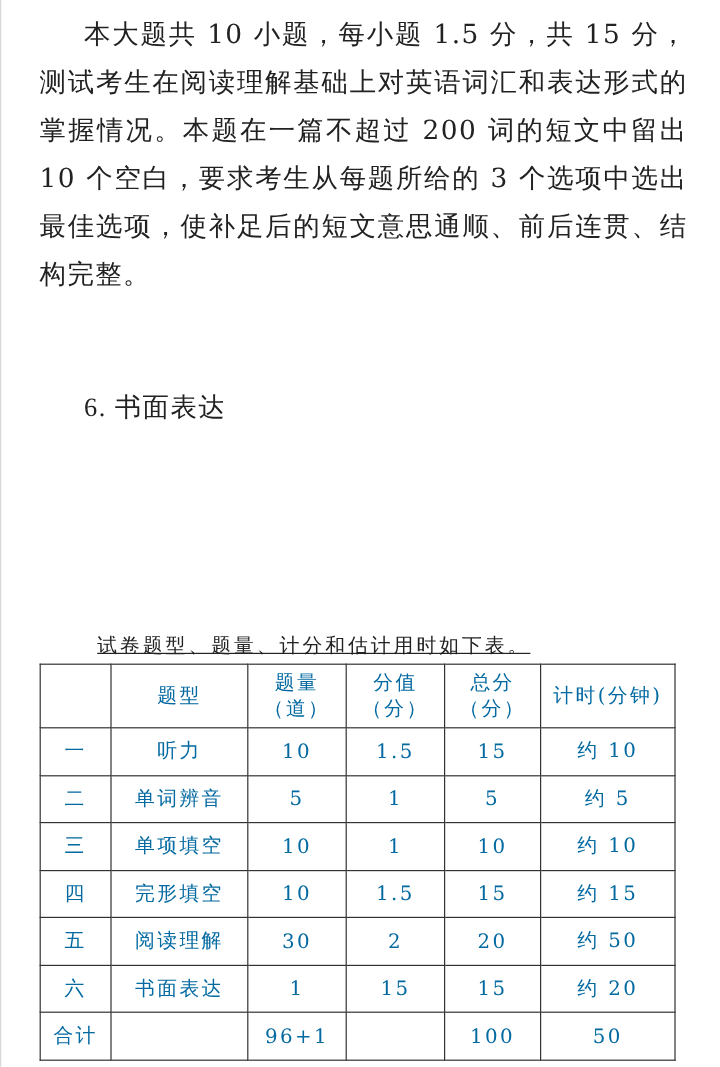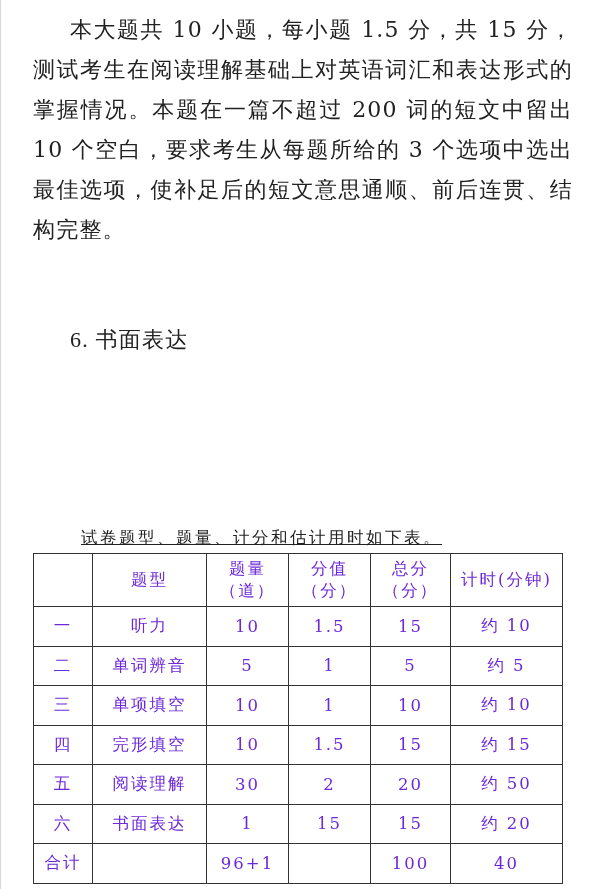--- a/index.html
+++ b/index.html
@@ -48,21 +48,21 @@
       letter-spacing: 2.5px;
       margin: 2px;
       text-decoration: underline;
     }
     table.exam-table {
       position: absolute;
       left: 33px;
       top: 553px;
       border-collapse: collapse;
       font-size: 16.5px;
-      color: #6d28d9;
+      color: #0369a1;
     }
     table.exam-table td, table.exam-table th {
       border: 1.6px solid #333333;
       text-align: center;
       vertical-align: middle;
       padding: 0;
       font-weight: normal;
       letter-spacing: 2px;
     }
     table.exam-table tr.head-row th {
@@ -174,16 +174,16 @@
     <td>15</td>
     <td>15</td>
     <td>约 20</td>
   </tr>
   <tr class="body-row">
     <td>合计</td>
     <td class="type-cell"></td>
     <td>96+1</td>
     <td></td>
     <td>100</td>
-    <td>40</td>
+    <td>50</td>
   </tr>
 </tbody>
   </table>
 
 </body></html>

